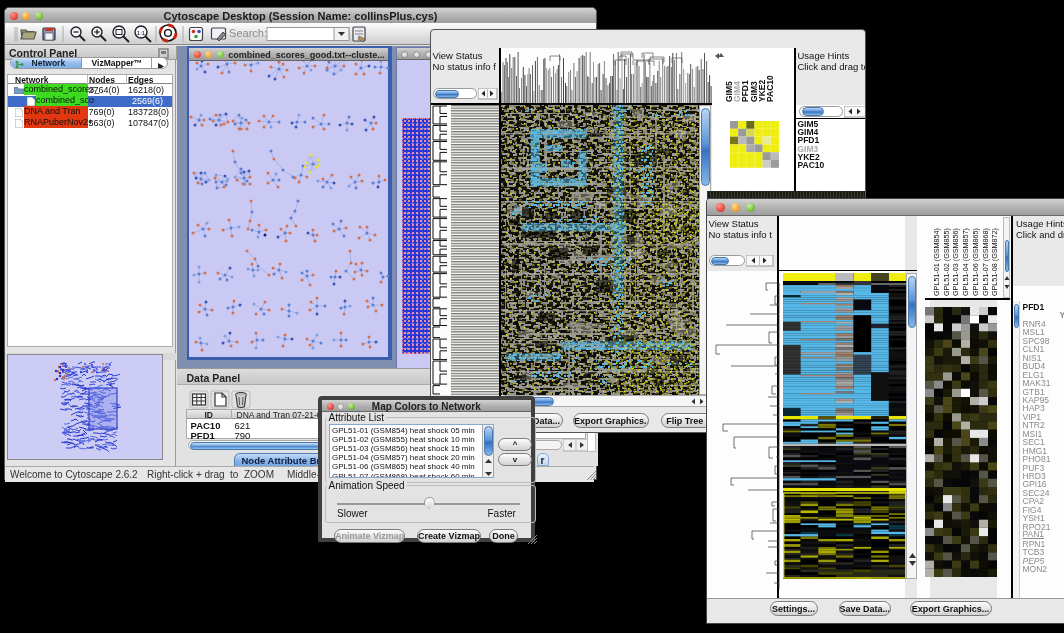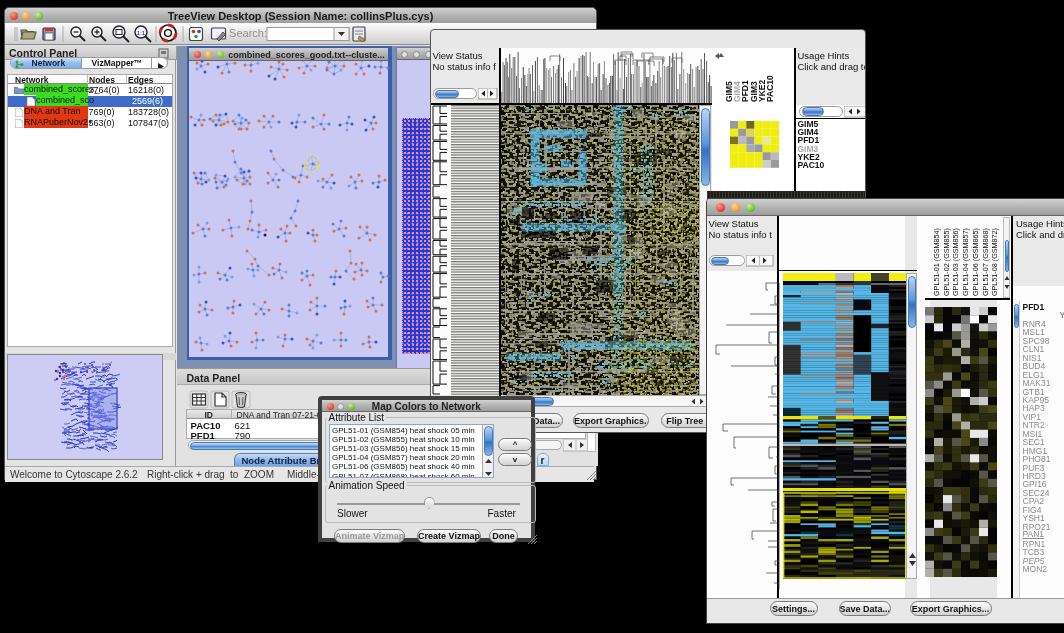--- a/index.html
+++ b/index.html
@@ -7,21 +7,21 @@
 .btn{position:absolute;border:1px solid #7a7a7a;border-radius:9px;background:linear-gradient(#fdfdfd,#e8e8e8 45%,#d2d2d2);font-weight:bold;color:#111;text-align:center;white-space:nowrap;overflow:hidden;}
 .scroll{position:absolute;background:#fff;border:1px solid #9a9a9a;border-radius:6px;}
 .thumb{position:absolute;border-radius:5px;background:linear-gradient(#b8d4f2,#5e96d8 45%,#3572c0 55%,#88b8e8);border:1px solid #4878b0;}
 </style></head><body>
 
 <div class="abs" style="left:4px;top:7px;width:593px;height:473px;background:#e2e2e2;border:1px solid #555;border-radius:5px 5px 0 0;">
 <div class="abs win-title" style="left:0;top:0;width:100%;height:16px;border-radius:5px 5px 0 0;">
 <span class="abs" style="left:5px;top:4px;width:8px;height:8px;border-radius:50%;background:radial-gradient(circle at 35% 30%,#ff9a8a,#e8483f 60%,#b02820);"></span>
 <span class="abs" style="left:17px;top:4px;width:8px;height:8px;border-radius:50%;background:radial-gradient(circle at 35% 30%,#ffd890,#f0a63c 60%,#c07818);"></span>
 <span class="abs" style="left:30px;top:4px;width:8px;height:8px;border-radius:50%;background:radial-gradient(circle at 35% 30%,#c8f0a0,#7cc043 60%,#4a9020);"></span>
-<div class="abs" style="left:0;top:2px;width:100%;text-align:center;font-size:11px;font-weight:bold;color:#1a1a1a;">TreeView Desktop (Session Name: collinsPlus.cys)</div>
+<div class="abs" style="left:0;top:2px;width:100%;text-align:center;font-size:11px;font-weight:bold;color:#1a1a1a;">Cytoscape Desktop (Session Name: collinsPlus.cys)</div>
 </div>
 <div class="abs" style="left:0;top:14.5px;width:100%;height:22.5px;background:linear-gradient(#fdfdfd,#dcdcdc 70%,#cfcfcf);border-bottom:1px solid #8a8a8a;">
 <svg class="abs" style="left:0;top:0;" width="593" height="22" viewBox="0 0 593 22">
         <g transform="translate(7 0)">
 <line x1="3" y1="4" x2="3" y2="18" stroke="#aaa" stroke-width="1"></line>
           <line x1="5" y1="4" x2="5" y2="18" stroke="#aaa" stroke-width="1"></line>
 <path d="M9 16 L11 9 L24 9 L22 16 Z M10 15 L9 7 L14 7 L15.5 8.5 L22 8.5" fill="#a8a878" stroke="#555" stroke-width="1.2"></path>
 <rect x="31" y="5" width="12" height="12" rx="1" fill="#8899bb" stroke="#334" stroke-width="1.2"></rect>
           <rect x="33" y="5" width="8" height="3" fill="#cc3322"></rect>
           <rect x="33" y="10" width="8" height="7" fill="#f4f4f4" stroke="#556" stroke-width="0.7"></rect>

